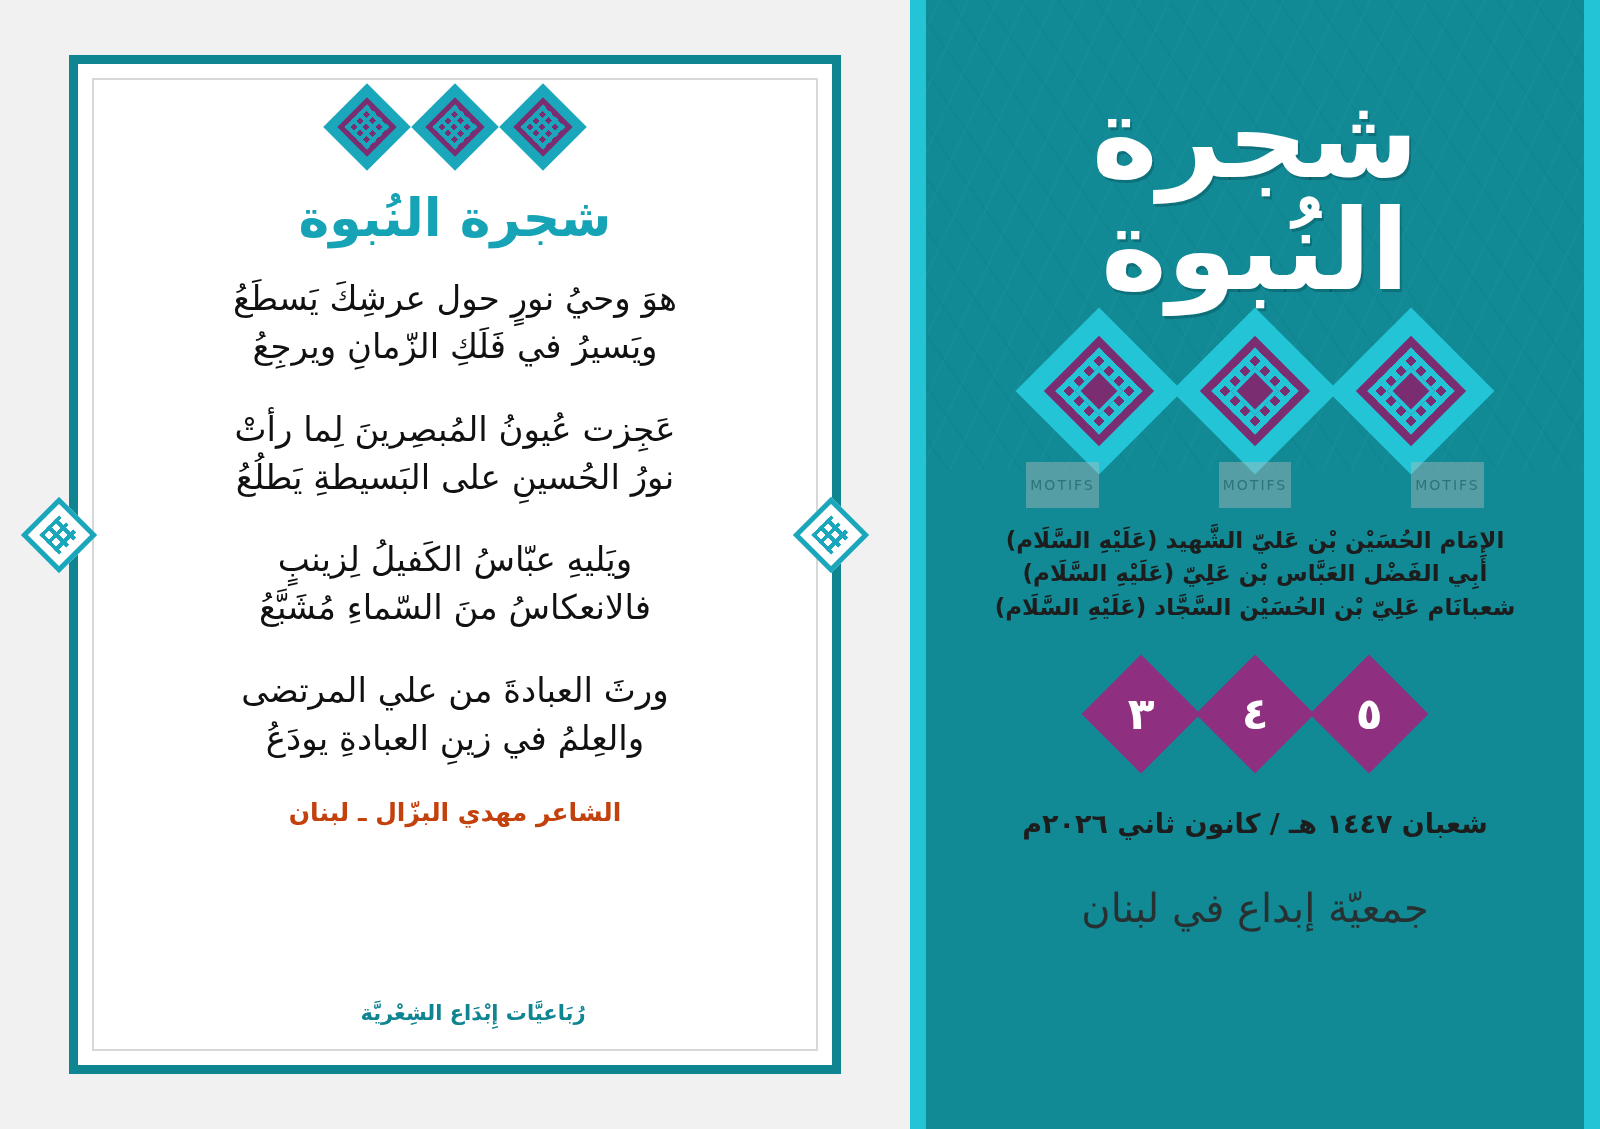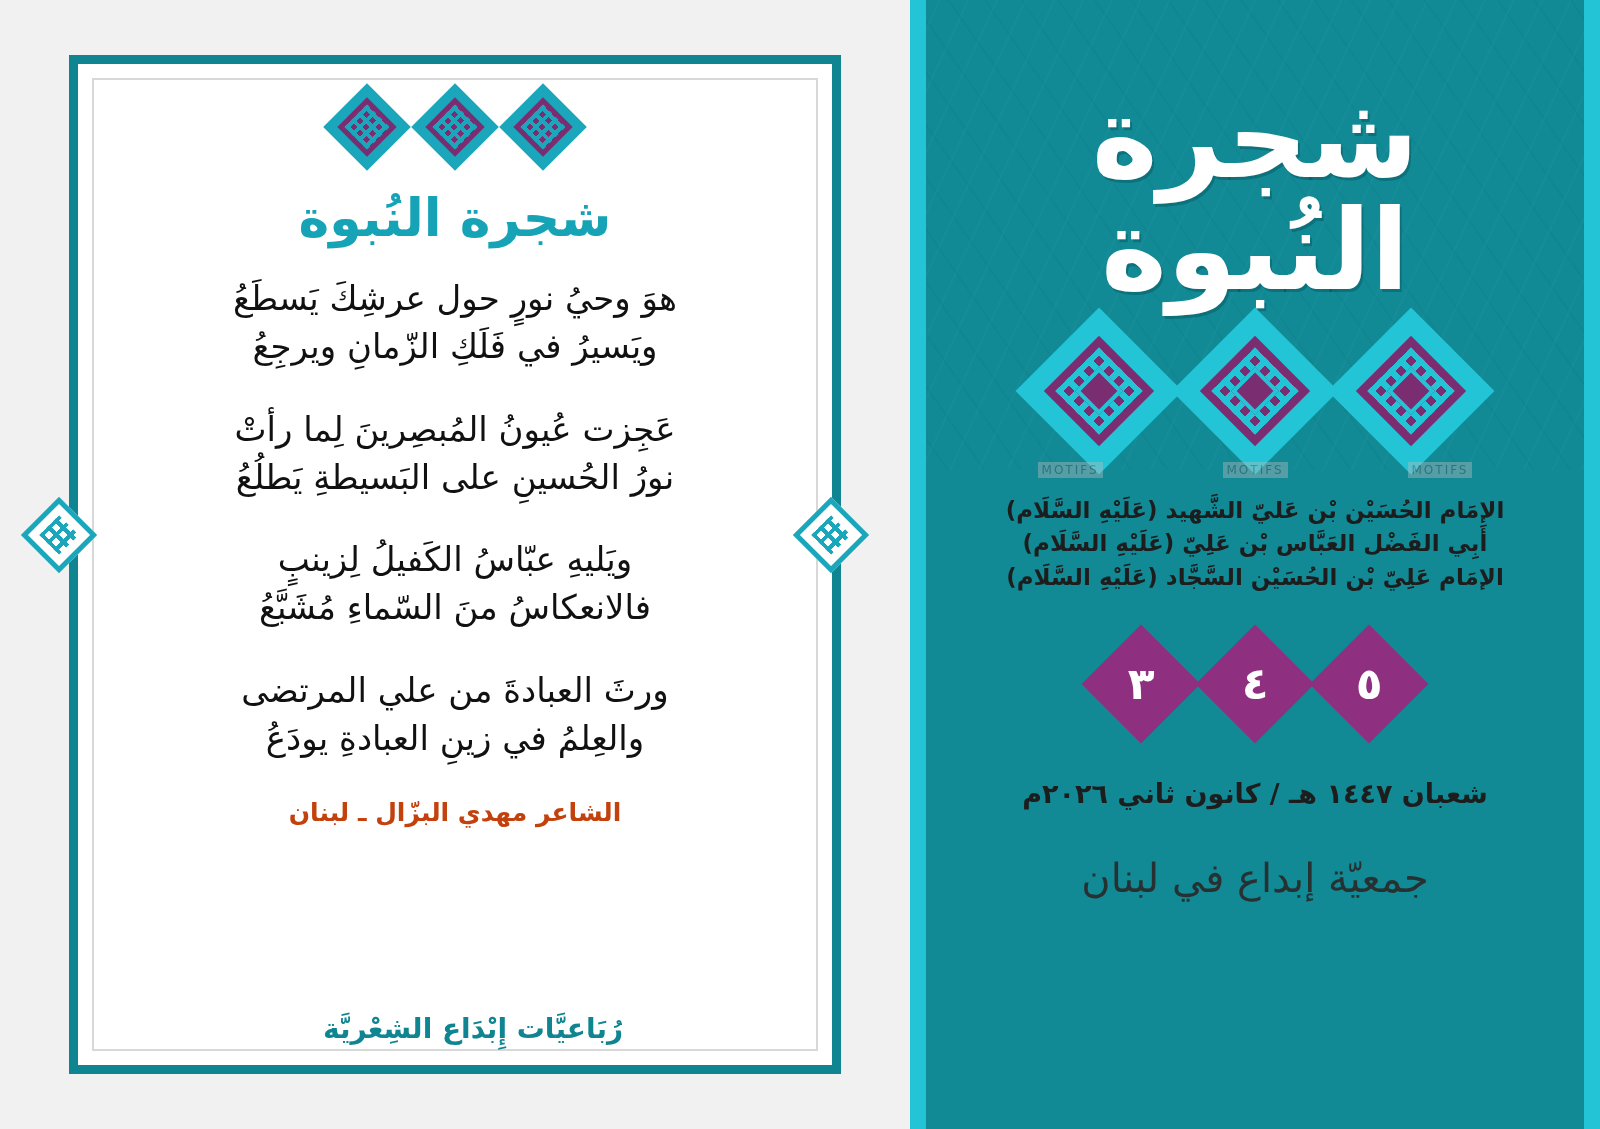--- a/index.html
+++ b/index.html
@@ -135,26 +135,26 @@
 
   .watermark-row {
     display: flex;
     flex-direction: row;
     gap: 120px;
     justify-content: center;
     margin-top: 12px;
     opacity: 0.4;
   }
   .watermark-row span {
-    font-size: 12px;
+    font-size: 14px;
     color: #cfcfcf;
     letter-spacing: 2px;
     background: #bdbdbd;
     color: #555;
-    padding: 1px 4px;
+    padding: 15px 4px;
   }
 
   .occasion-title {
     margin-top: 70px;
     font-size: 29px;
     font-weight: bold;
     color: #7b2d72;
     text-align: center;
     direction: rtl;
     text-shadow: 0 1px 0 rgba(255,255,255,0.35);
@@ -316,24 +316,24 @@
     font-size: 25px;
     font-weight: bold;
     color: #c2410c;
     direction: rtl;
     text-align: left;
     z-index: 3;
   }
 
   .card-footer {
     position: absolute;
-    bottom: 20px;
+    bottom: 40px;
     left: 0; right: 0;
     text-align: center;
-    font-size: 28px;
+    font-size: 21px;
     color: #0f8591;
     direction: rtl;
     font-weight: bold;
     z-index: 3;
     padding-left: 36px;
   }
 
   
   .corner-kufic {
     position: absolute;
@@ -383,21 +383,21 @@
       <div class="watermark-row">
         <span>MOTIFS</span>
         <span>MOTIFS</span>
         <span>MOTIFS</span>
       </div>
 
 
       <div class="names">
         <div class="nm">الإمَام الحُسَيْن بْن عَليّ الشَّهيد (عَلَيْهِ السَّلَام)</div>
         <div class="nm">أَبِي الفَضْل العَبَّاس بْن عَلِيّ (عَلَيْهِ السَّلَام)</div>
-        <div class="nm">الإمَام عَلِيّ بْن الحُسَيْن السَّجَّاد (عَلَيْهِ السَّلَام)</div>
+        <div class="nm">شعبانَام عَلِيّ بْن الحُسَيْن السَّجَّاد (عَلَيْهِ السَّلَام)</div>
       </div>
 
       <div class="numbers-row">
         <div class="num-diamond">
             <span>٥</span>
           </div>
         <div class="num-diamond">
             <span>٤</span>
           </div>
         <div class="num-diamond">

